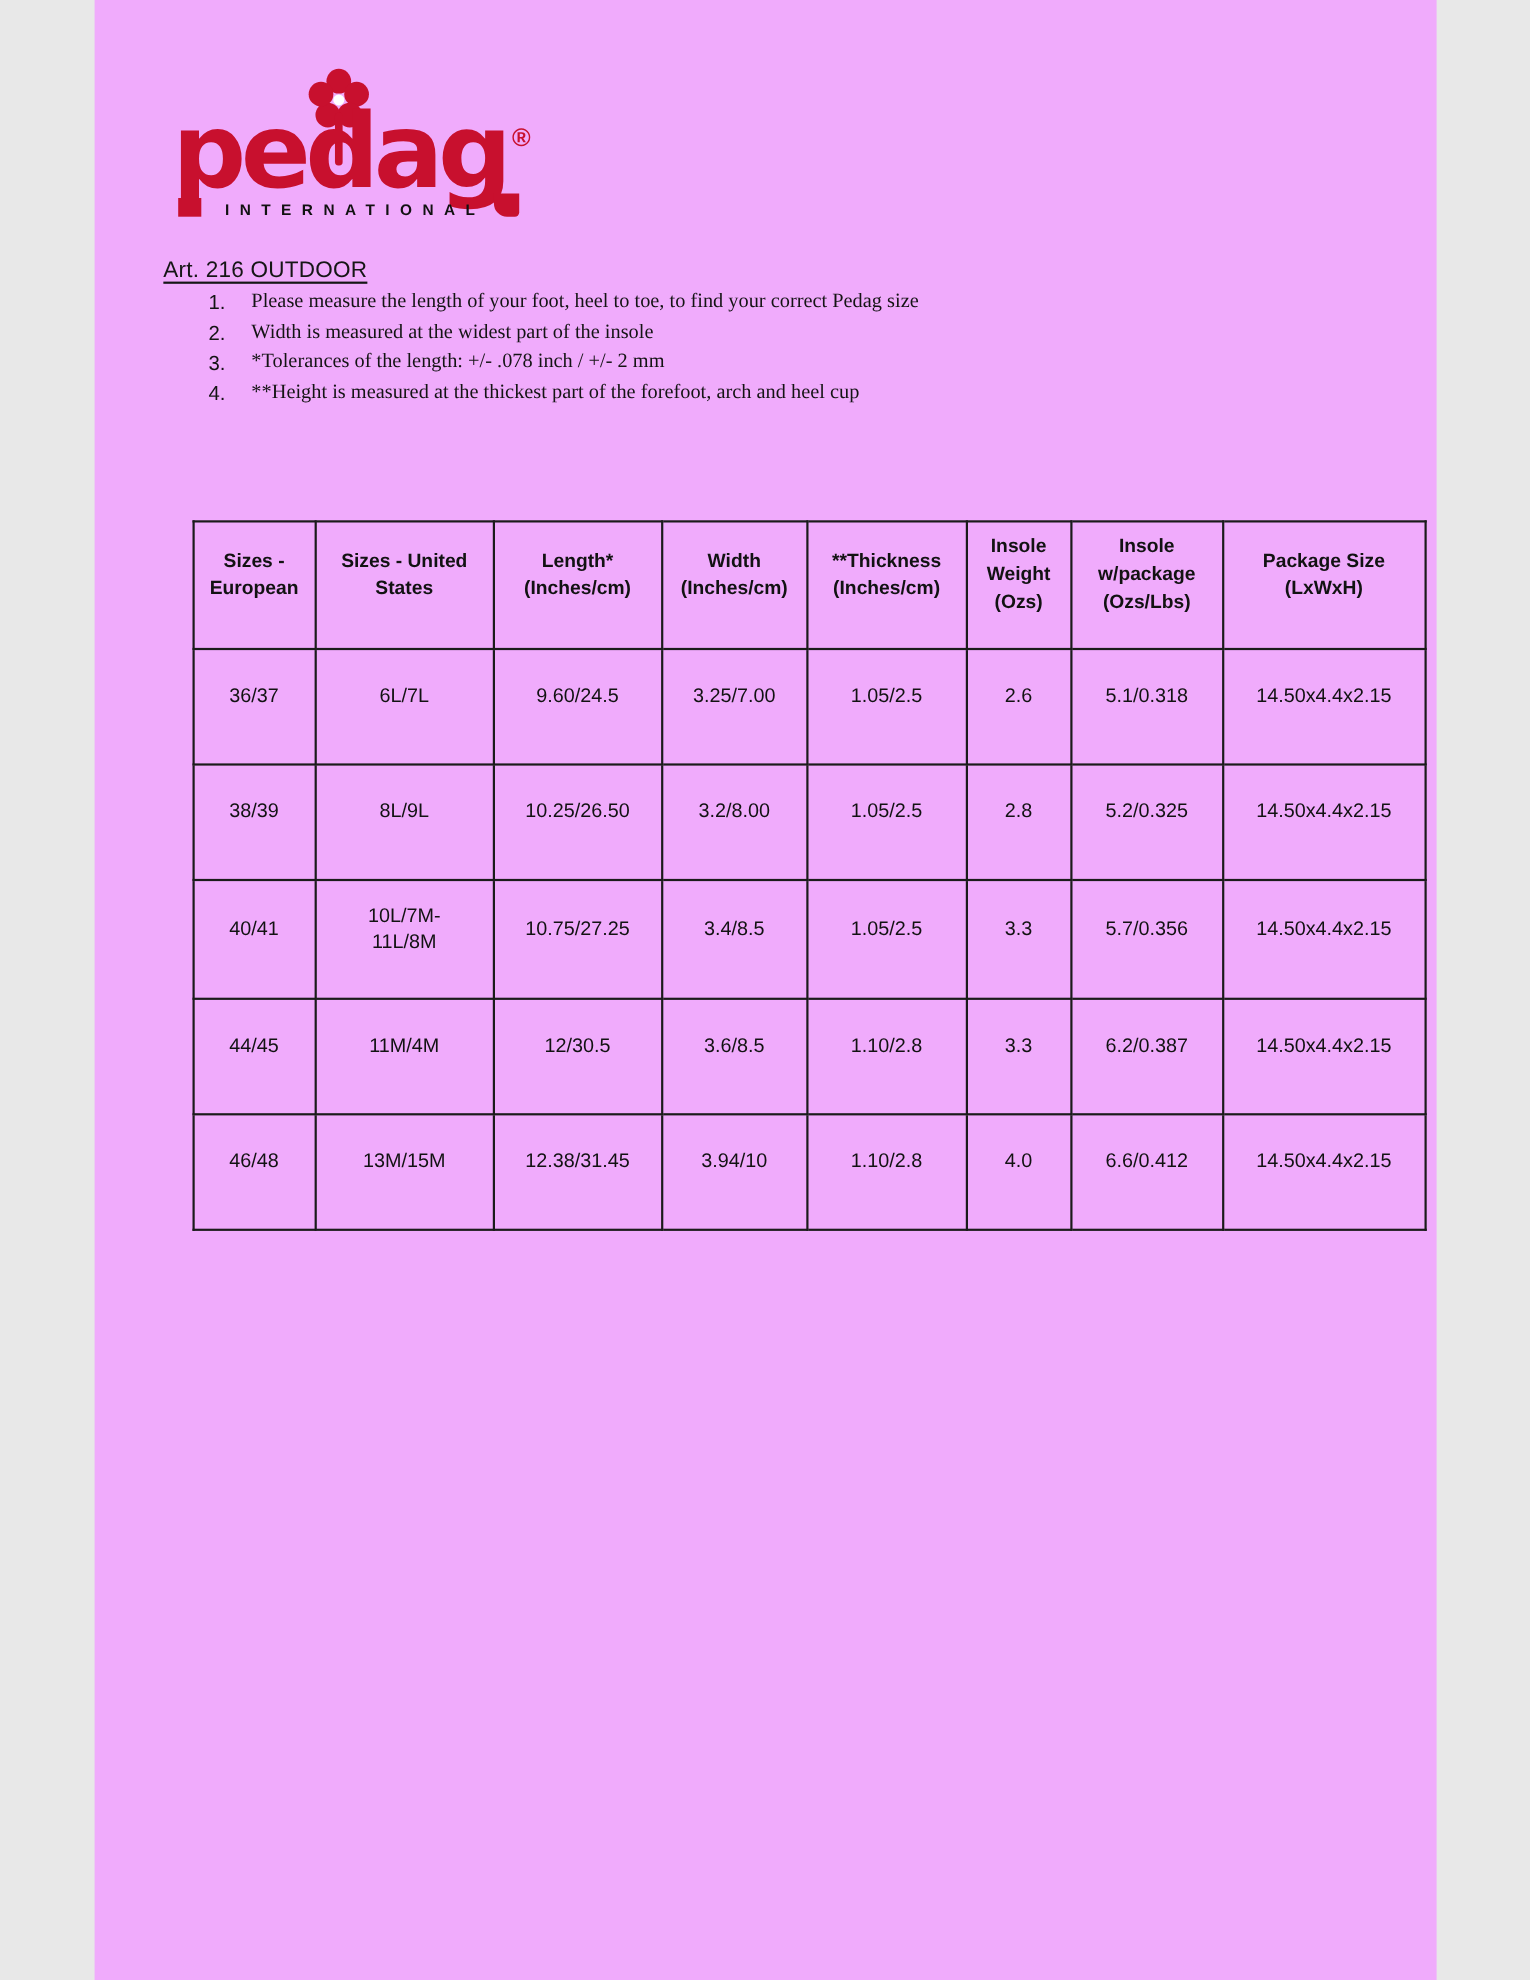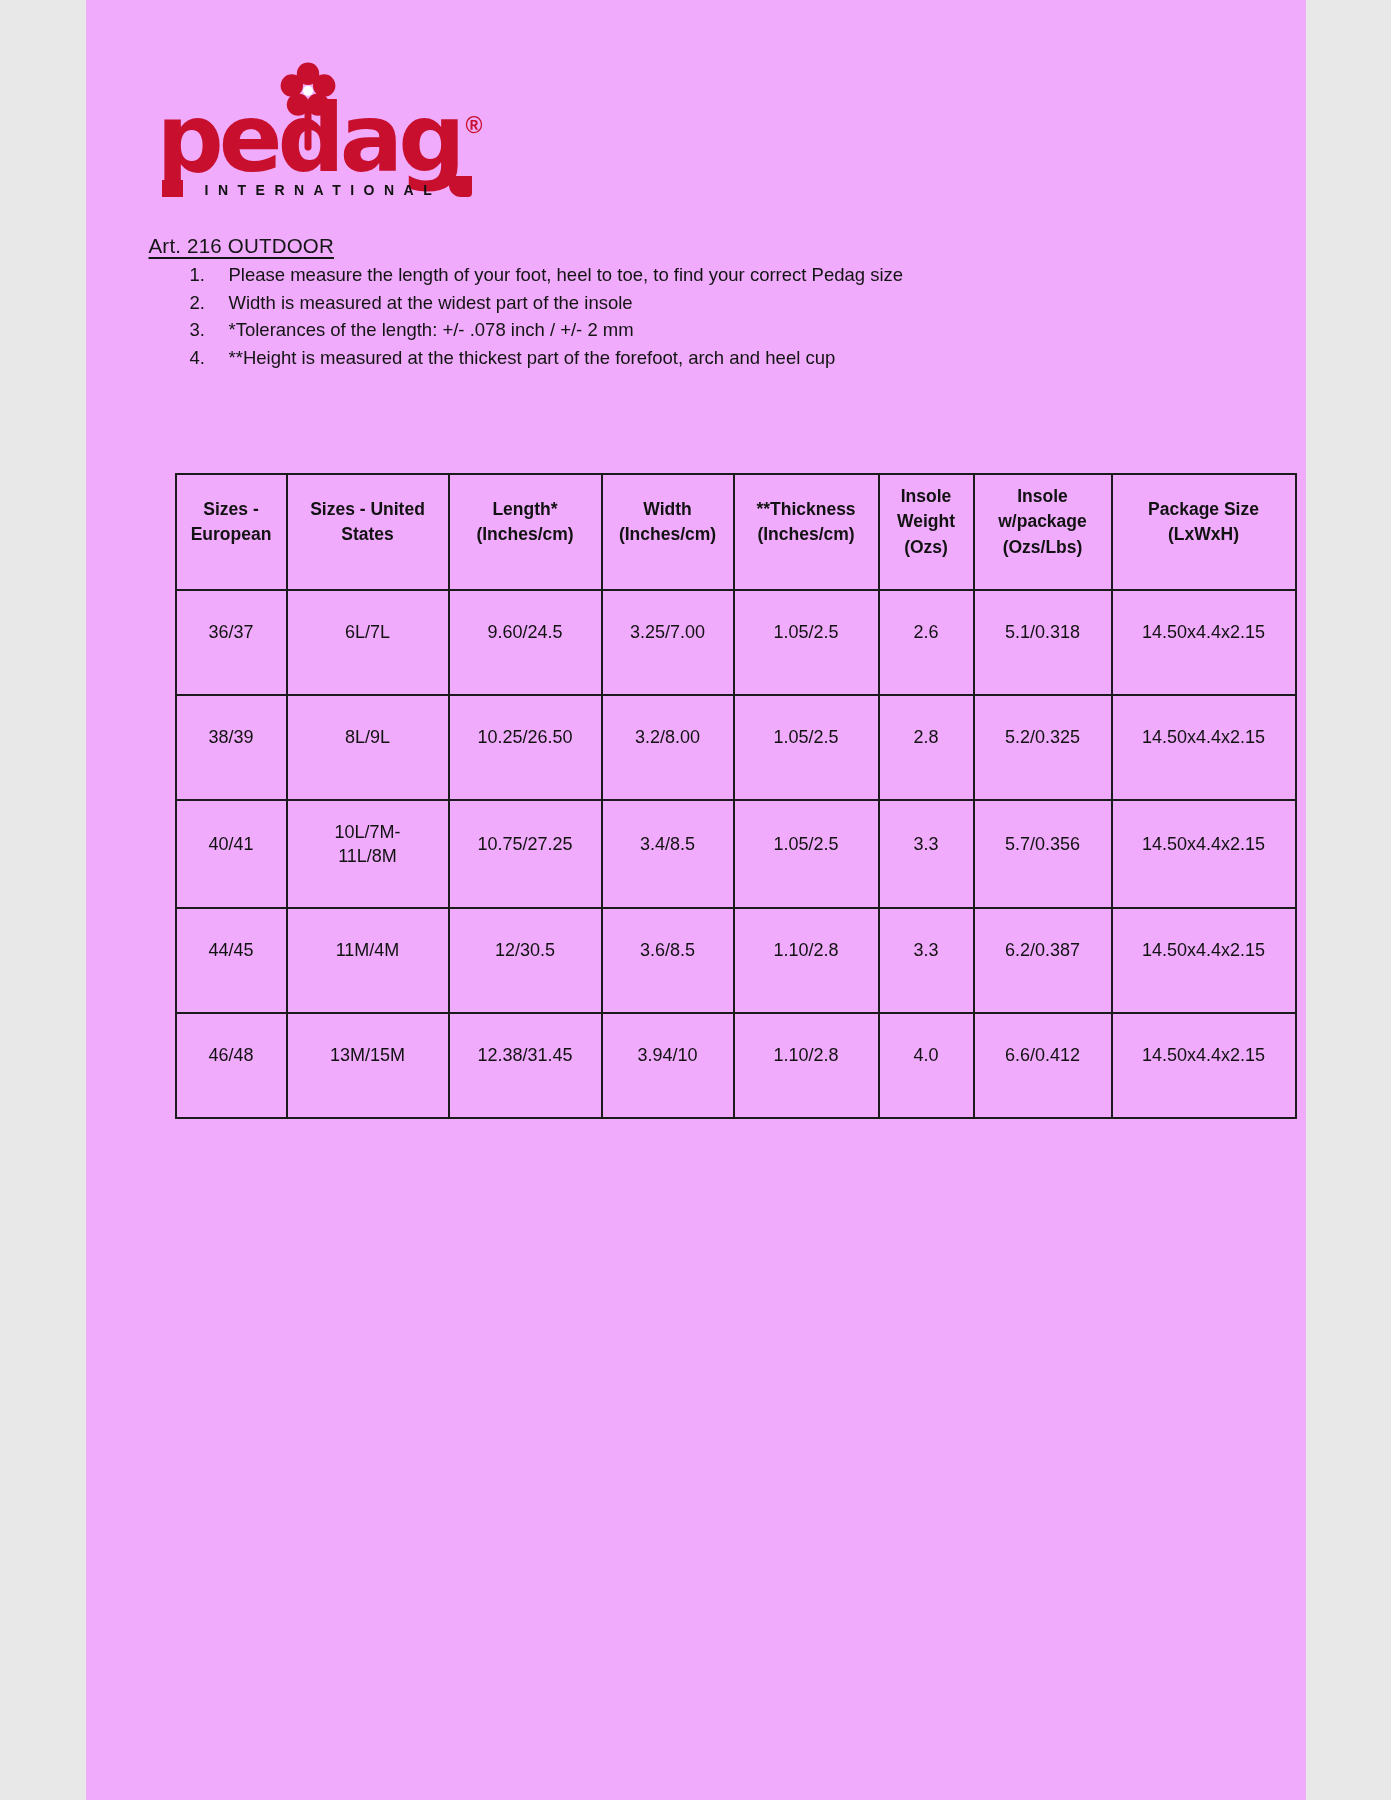--- a/index.html
+++ b/index.html
@@ -45,21 +45,21 @@
     position:absolute; left:63px; top:234px;
     font-size:20.5px; color:#161616;
     text-decoration:underline;
     text-decoration-thickness:2px;
     text-underline-offset:4px;
     letter-spacing:0.2px;
   }
   .notes { position:absolute; left:104px; top:261px; width:900px; }
   .note-item { display:flex; line-height:27.5px; font-size:18.5px; color:#141414; }
   .note-num { width:39px; flex:0 0 39px; }
-  .note-text { flex:1; }
+  .note-text { flex:1;font-family:Liberation Serif, serif; }
 
   
   .size-table {
     position:absolute; left:57px; top:473px;
     border-collapse:collapse; table-layout:fixed;
     width:1120px;
     font-size:18px; color:#121212;margin-left:32px;
   }
   .size-table th, .size-table td {
     border:2px solid #1b1b1b;

